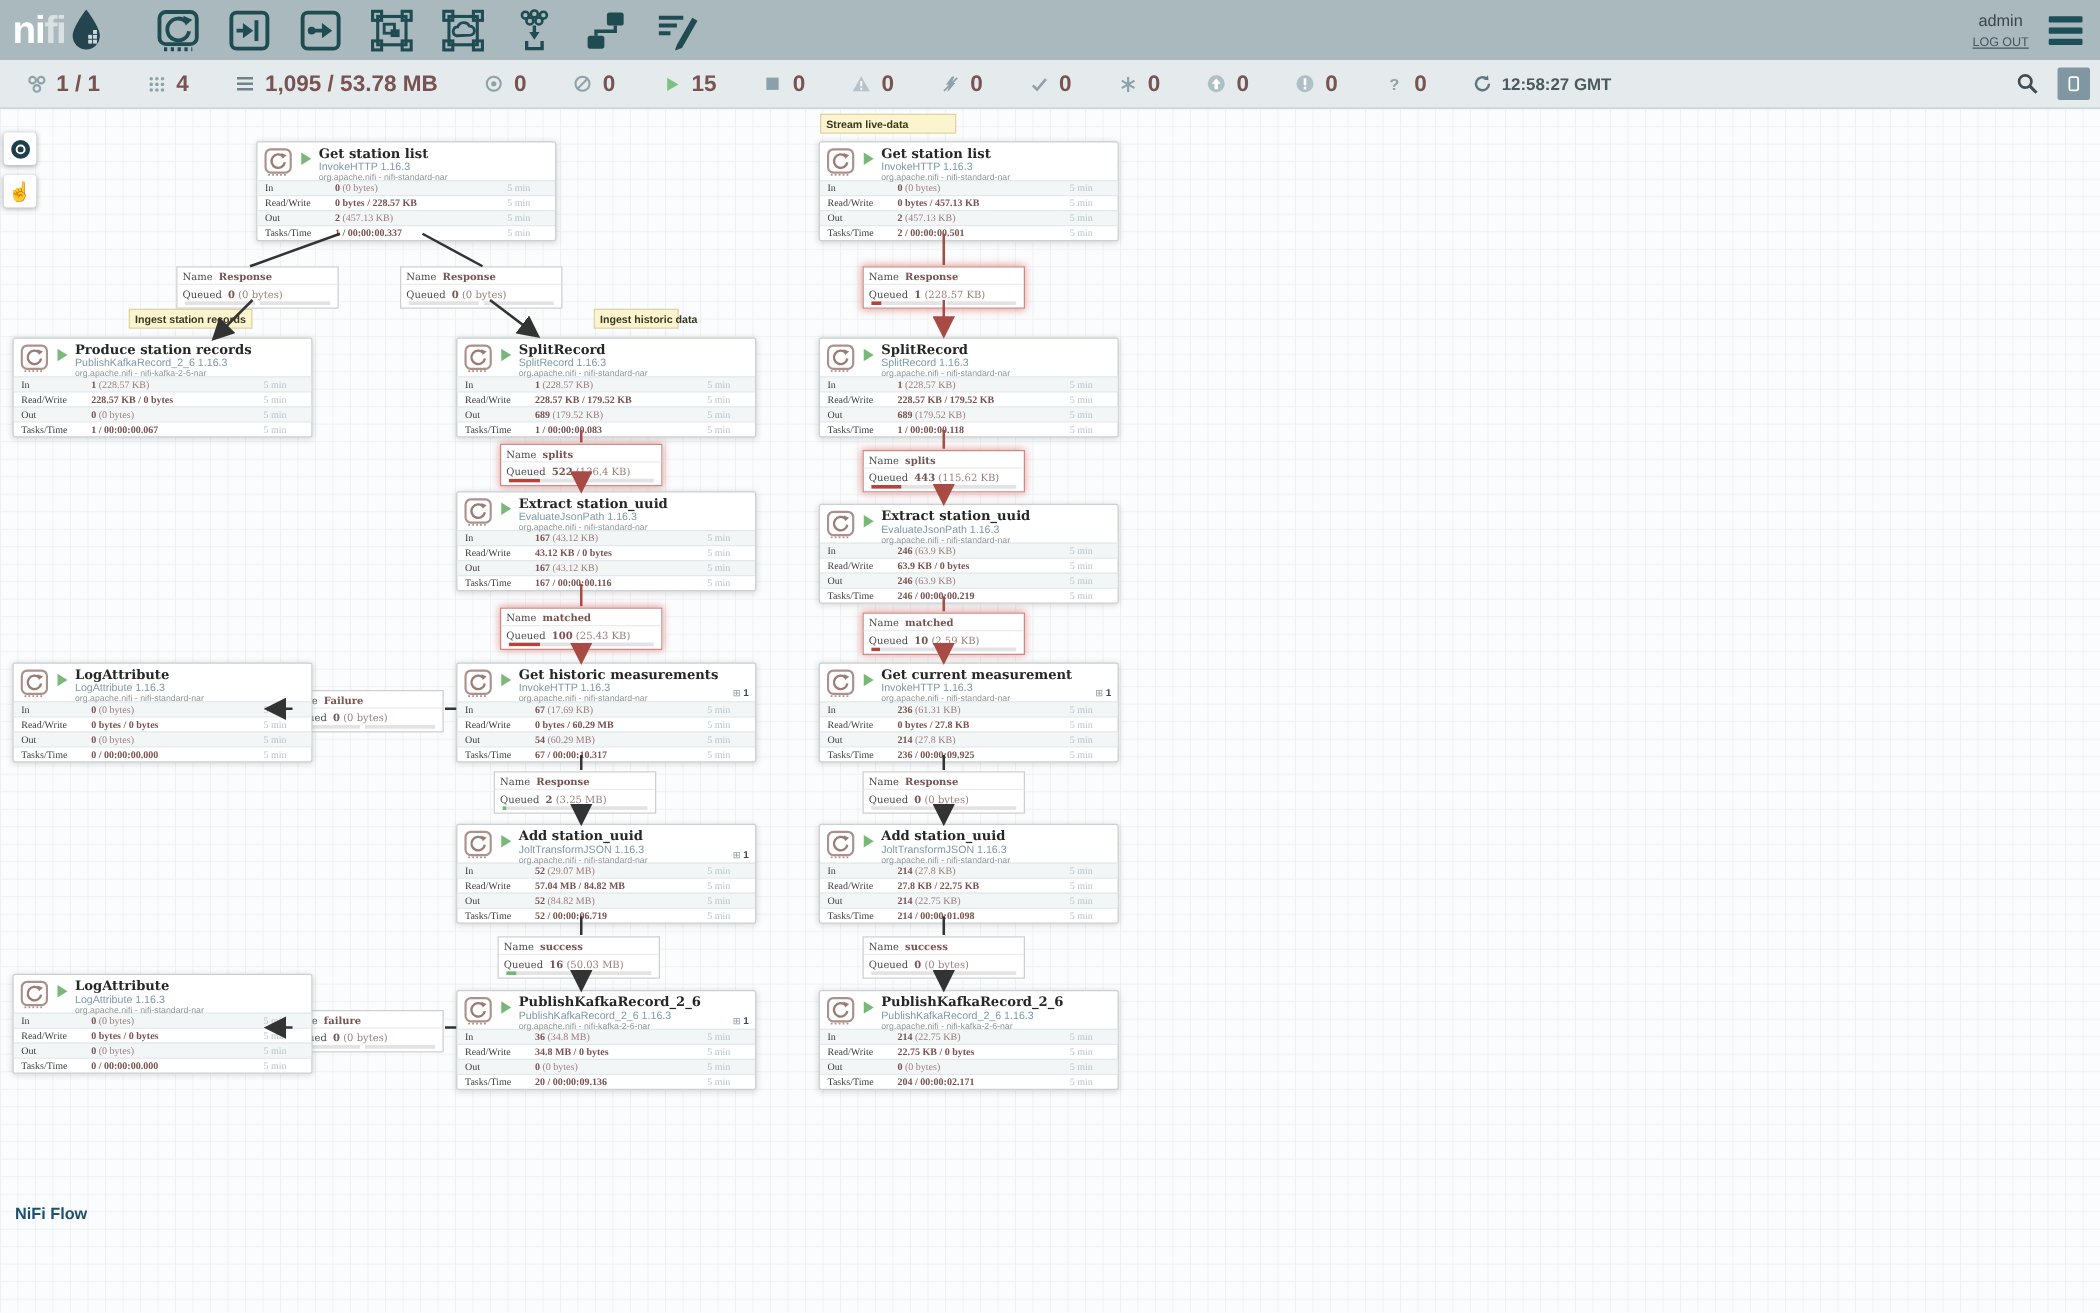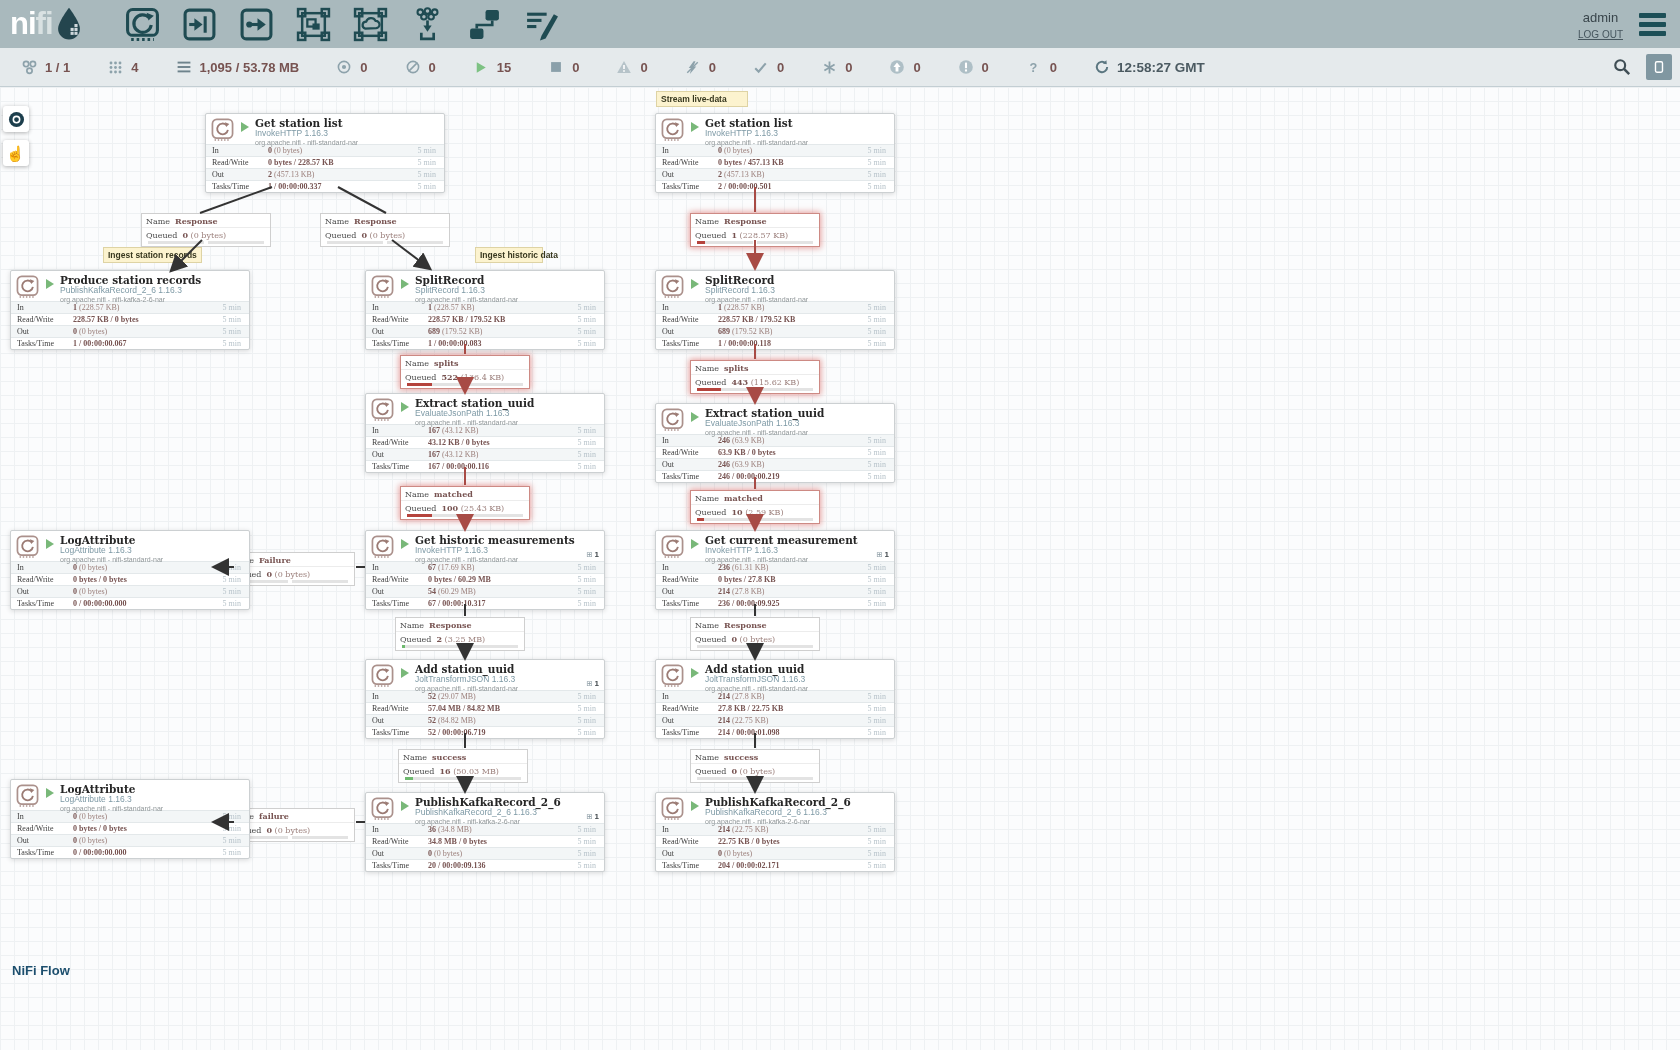--- a/index.html
+++ b/index.html
@@ -22,21 +22,21 @@
   .hamburger{display:flex;flex-direction:column;gap:4px;cursor:pointer;padding:2px}
   .hamburger i{display:block;width:27px;height:5px;background:#1d4f57;border-radius:1px}
 
   
   .statusbar{position:absolute;left:0;top:48px;width:1680px;height:38px;background:#e5eaec;
              border-bottom:1px solid #c3ced3;z-index:29;display:flex;align-items:center}
   .stats{display:flex;align-items:center;padding-left:20px}
   .sitem{display:flex;align-items:center;margin-right:36px;white-space:nowrap}
   .sicon{display:inline-flex;width:18px;height:18px;align-items:center;justify-content:center;margin-right:7px}
   .sicon svg{display:block}
-  .sval{font-size:13px;font-weight:bold;color:#775351}
+  .sval{font-size:18px;font-weight:bold;color:#775351}
   .stime{display:flex;align-items:center;white-space:nowrap}
   .stime .sicon{margin-right:6px}
   .stime-text{font-size:13.5px;font-weight:bold;color:#4b5a61}
   .status-right{position:absolute;right:8px;top:0;height:38px;display:flex;align-items:center;gap:12px}
   .search-btn{width:24px;height:24px;display:flex;align-items:center;justify-content:center;cursor:pointer}
   .panel-btn{width:26px;height:26px;background:#8097a1;border-radius:2px;display:flex;align-items:center;justify-content:center;cursor:pointer}
 
   
   .canvas{position:absolute;left:0;top:87px;width:1680px;height:963px;overflow:hidden;
           background:#fbfcfd;
@@ -60,21 +60,21 @@
   .proc-type{font-size:8.5px;color:#7d99a5;white-space:nowrap}
   .proc-bundle{font-size:7px;color:#8f9698;white-space:nowrap}
   .proc-threads{position:absolute;right:5px;bottom:2px;font-size:7.5px;color:#8a9aa3}
   .proc-threads b{color:#42494d;font-size:8px;margin-left:2px}
   .prow{display:flex;height:11px;line-height:11px;font-family:Liberation Serif, serif;font-size:8px;border-top:1px solid #e3e8ea}
   .prow.alt{background:#f3f6f7}
   .plabel{width:56px;padding-left:6px;color:#3d3d3d;white-space:nowrap}
   .pval{flex:1;white-space:nowrap}
   .pval b{color:#775351}
   .pval span{color:#9b7f7b}
-  .pwin{width:42px;text-align:right;padding-right:8px;color:#b7c3ca}
+  .pwin{width:42px;text-align:center;padding-right:8px;color:#b7c3ca}
 
   
   .conn{position:absolute;width:130px;background:rgba(255,255,255,.97);border:1px solid #cfcfcf;
         z-index:5;font-family:"DejaVu Serif",serif;font-size:8px;box-sizing:border-box;cursor:pointer}
   .conn.alert{border-color:#cd8a84;box-shadow:0 0 6px 1px rgba(222,130,125,.75)}
   .conn-r1{padding:2px 4px 1px 4px;border-bottom:1px solid #ececec;white-space:nowrap}
   .conn-r2{padding:2px 4px 1px 4px;white-space:nowrap}
   .conn .k{color:#4a4a4a;margin-right:5px}
   .conn .v{font-weight:bold;color:#775351}
   .conn .rest{color:#9b7f7b}
@@ -412,21 +412,21 @@
       <line x1="755" y1="604" x2="755" y2="616" stroke="#333333" stroke-width="2"></line>
       <line x1="755" y1="645" x2="755" y2="657" stroke="#333333" stroke-width="2" marker-end="url(#arr-black)"></line>
       <line x1="465" y1="733" x2="465" y2="748" stroke="#333333" stroke-width="2"></line>
       <line x1="465" y1="777" x2="465" y2="790" stroke="#333333" stroke-width="2" marker-end="url(#arr-black)"></line>
       <line x1="755" y1="733" x2="755" y2="748" stroke="#333333" stroke-width="2"></line>
       <line x1="755" y1="777" x2="755" y2="790" stroke="#333333" stroke-width="2" marker-end="url(#arr-black)"></line>
       <line x1="365" y1="822" x2="356" y2="822" stroke="#333333" stroke-width="2"></line>
       <line x1="234" y1="822" x2="215" y2="822" stroke="#333333" stroke-width="2" marker-end="url(#arr-black)"></line>
     </svg>
   <div class="breadcrumb">NiFi Flow</div>
-<div class="flow-label" style="left: 656px; top: 4px; width: 92px;">Stream live-data</div>
+<div class="flow-label" style="left: 656px; top: 4px; width: 109px;">Stream live-data</div>
     <div class="flow-label" style="left: 103px; top: 160px; width: 99px;">Ingest station records</div>
     <div class="flow-label" style="left: 475px; top: 160px; width: 68px;">Ingest historic data</div>
     <div class="conn" style="left: 141px; top: 126px;">
     <div class="conn-r1"><span class="k">Name</span><span class="v">Response</span></div>
     <div class="conn-r2"><span class="k">Queued</span><span class="v">0</span><span class="rest"> (0 bytes)</span></div>
     <div class="conn-bars">
       <span class="cbar b1">
           <i></i>
         </span>
       <span class="cbar b2">

